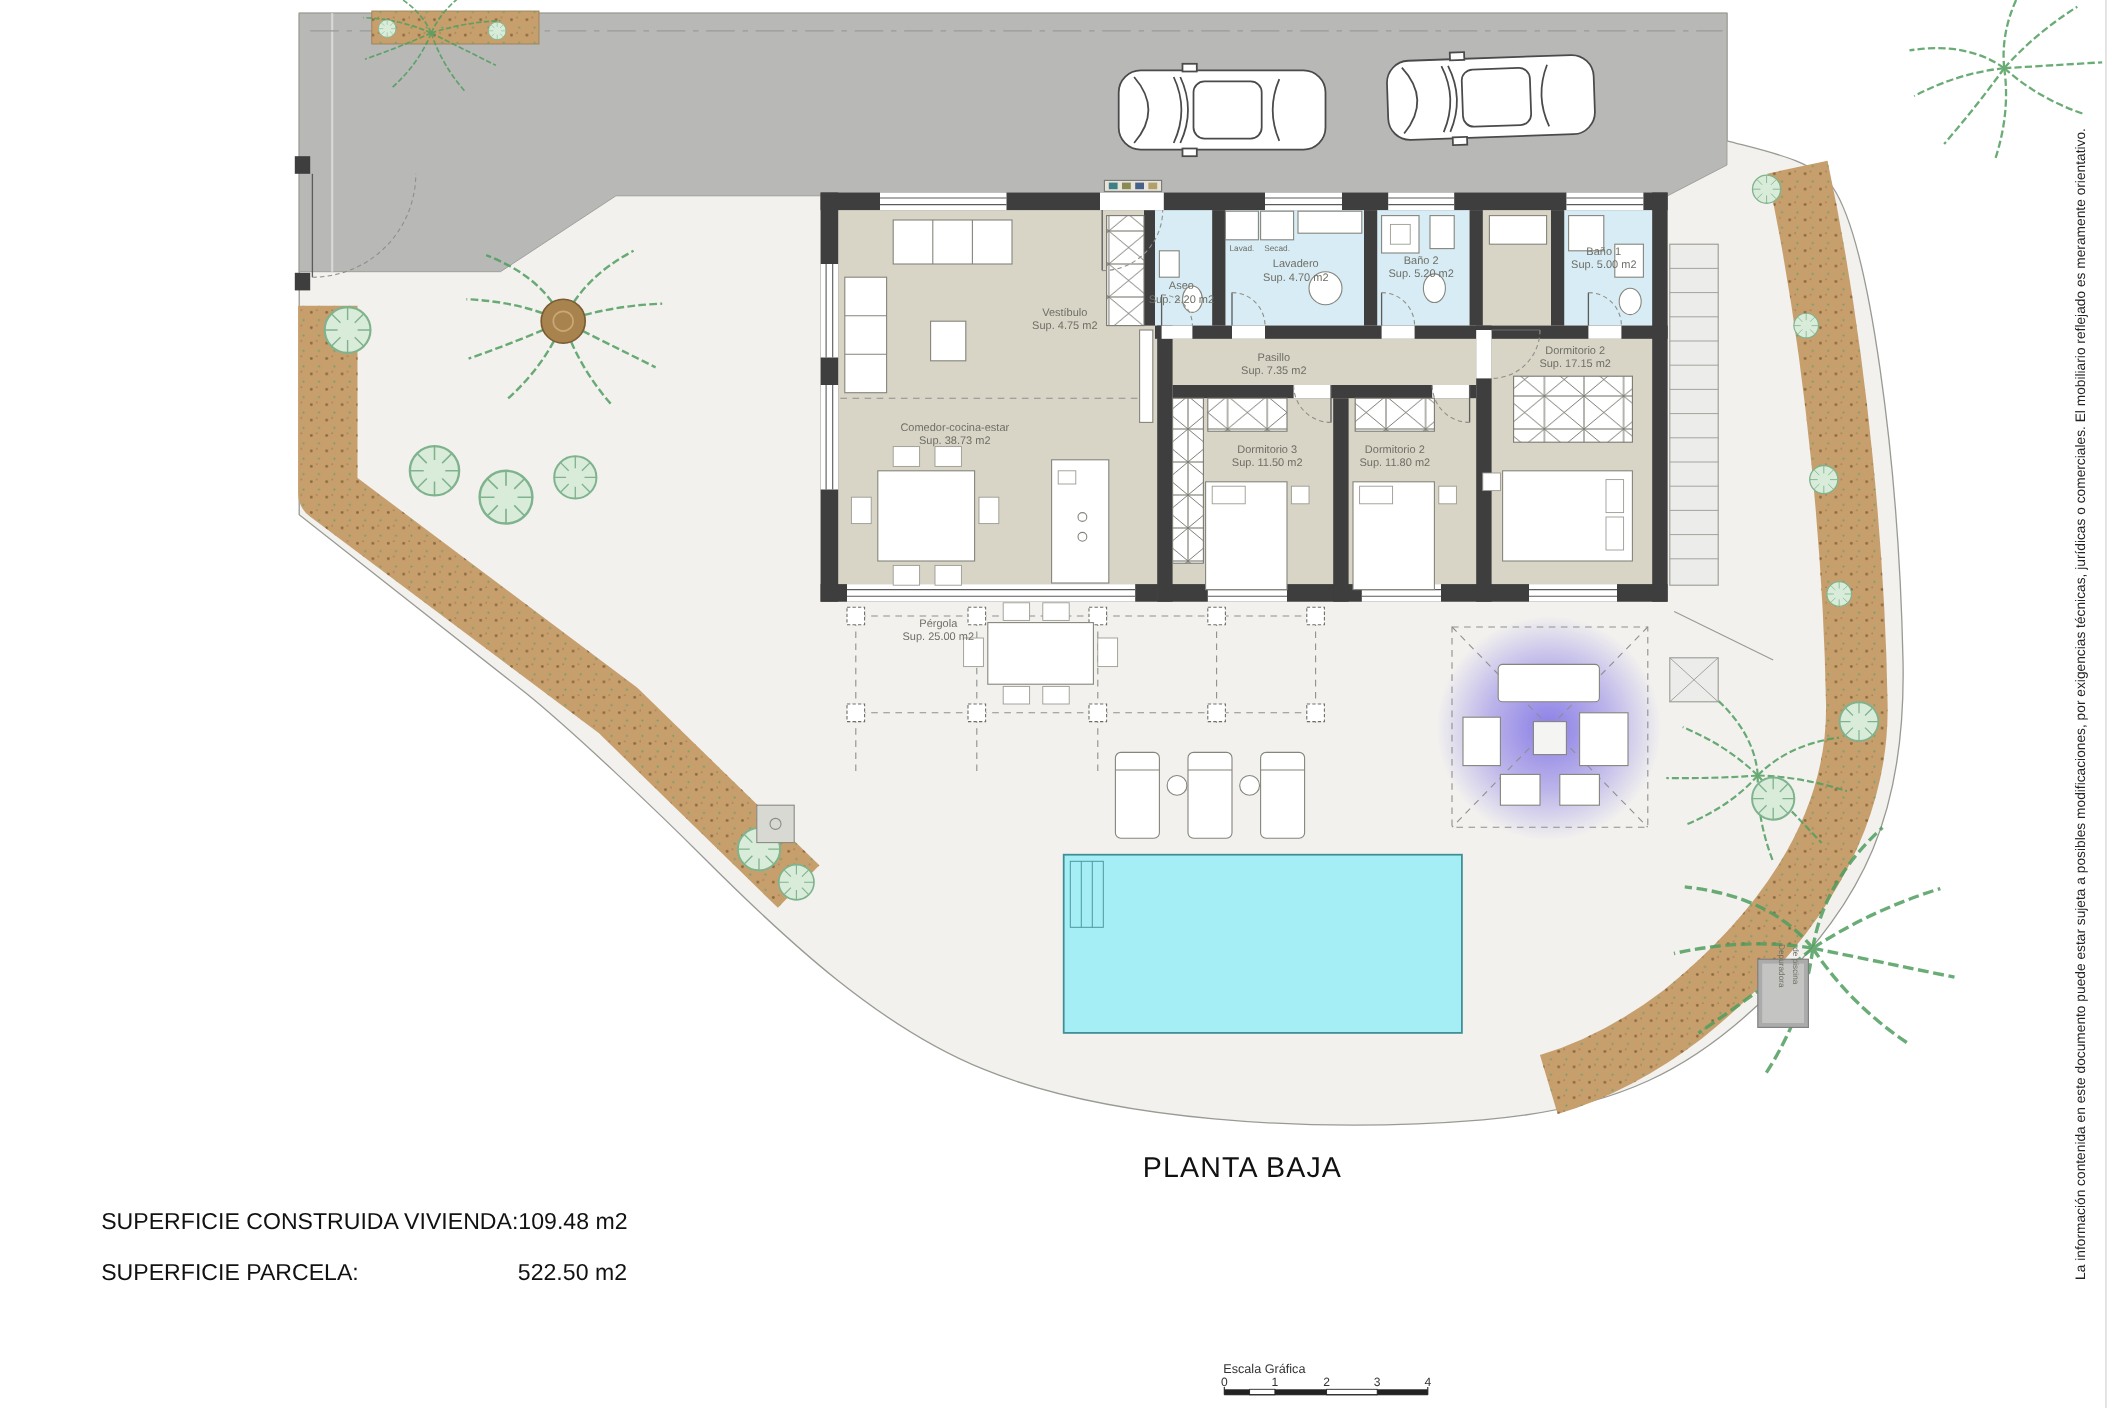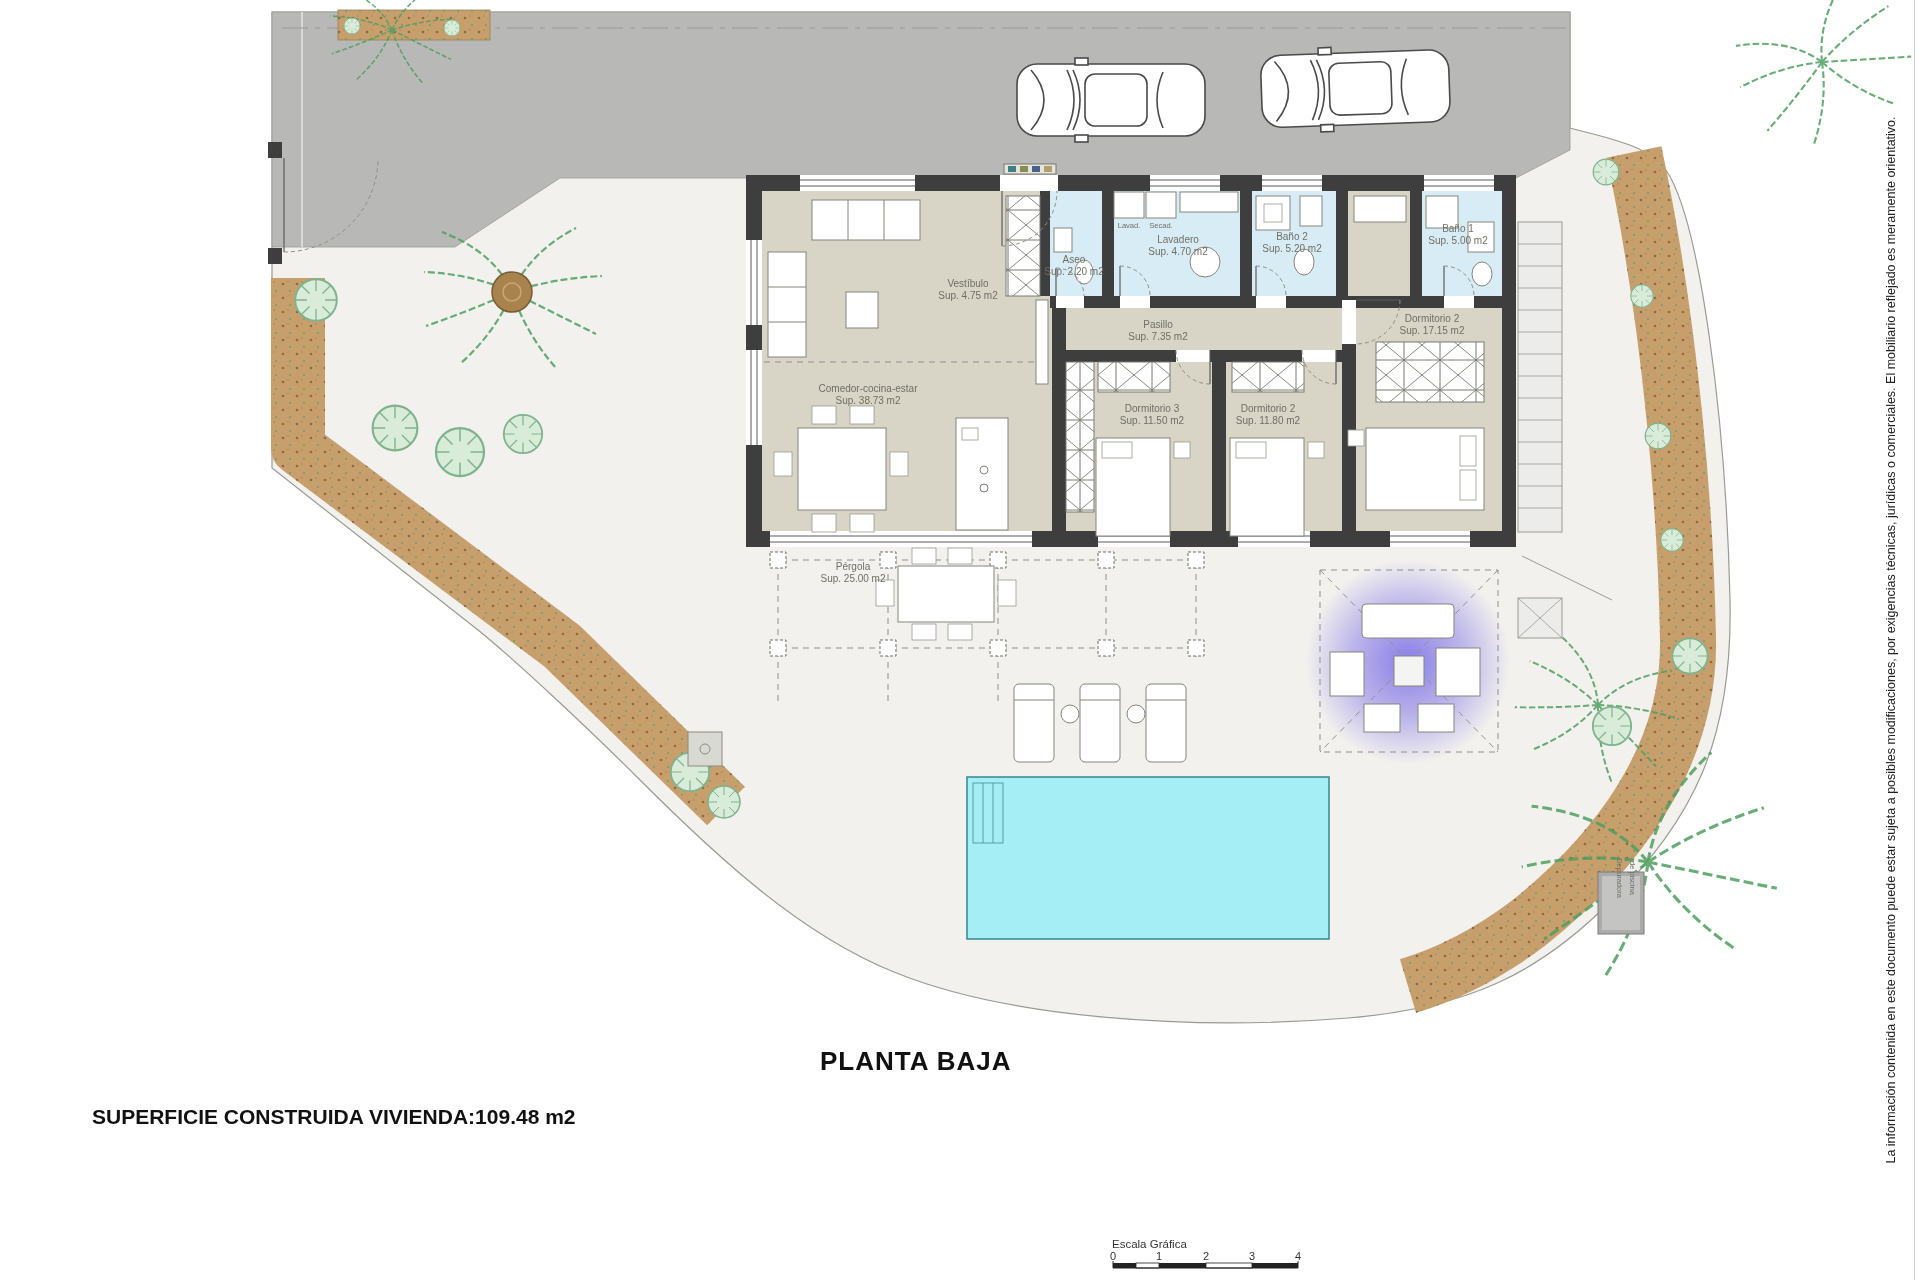--- a/index.html
+++ b/index.html
@@ -12,24 +12,24 @@
   .fx{fill:#ffffff;stroke:#85857c;stroke-width:1;}
   .fx2{fill:#ffffff;stroke:#9a9a90;stroke-width:0.8;}
   .glass{stroke:#5a5a5a;stroke-width:1;}
   .door{stroke:#8f8f88;stroke-width:1;fill:none;stroke-dasharray:4 3;}
   .leaf{stroke:#5c5c5c;stroke-width:1.2;}
   .dash{stroke:#8f8f8f;stroke-width:1;fill:none;stroke-dasharray:6 5;}
   .rl{font-family:"Liberation Sans",sans-serif;font-size:10px;fill:#6f6f66;text-anchor:middle;}
   .rls{font-family:"Liberation Sans",sans-serif;font-size:7.5px;fill:#6f6f66;text-anchor:middle;}
   .sct{font-family:"Liberation Sans",sans-serif;font-size:11px;fill:#333;text-anchor:middle;}
   
-  .title{position:absolute;left:820px;top:1046px;width:400px;text-align:left;
-         font-size:26px;font-weight:bold;color:#111;letter-spacing:1px;}
+  .title{position:absolute;left:820px;top:1046px;width:400px;text-align:right;
+         font-size:26px;font-weight:normal;color:#111;letter-spacing:1px;}
   .summary{position:absolute;left:92px;top:1098px;width:478px;color:#111;}
-  .summary .row{display:flex;justify-content:space-between;font-size:21px;font-weight:bold;
+  .summary .row{display:flex;justify-content:space-between;font-size:21px;font-weight:normal;
                 line-height:26px;margin-bottom:21px;white-space:nowrap;}
   .summary .row:last-child{margin-top:6px;}
   .disclaimer{position:absolute;left:1893px;top:640px;width:1250px;height:18px;
               transform:translate(-50%,-50%) rotate(-90deg);text-align:center;
               font-size:12.5px;color:#222;white-space:nowrap;}
   .frameline{position:absolute;left:1914px;top:0;width:1px;height:1280px;background:#cfcfcf;}
 </style>
 </head>
 <body>
 
@@ -421,18 +421,22 @@
   </g>
 </svg>
 
 <div class="title">PLANTA BAJA</div>
 
 <div class="summary">
   <div class="row">
     <span>SUPERFICIE CONSTRUIDA VIVIENDA:</span>
     <span>109.48 m2</span>
   </div>
+  <div class="row">
+    <span>SUPERFICIE PARCELA:</span>
+    <span>522.50 m2</span>
+  </div>
 </div>
 
 <div class="disclaimer">La información contenida en este documento puede estar sujeta a posibles modificaciones, por exigencias técnicas, jurídicas o comerciales. El mobiliario reflejado es meramente orientativo.</div>
 <div class="frameline"></div>
 
 </div>
 
 </body></html>

